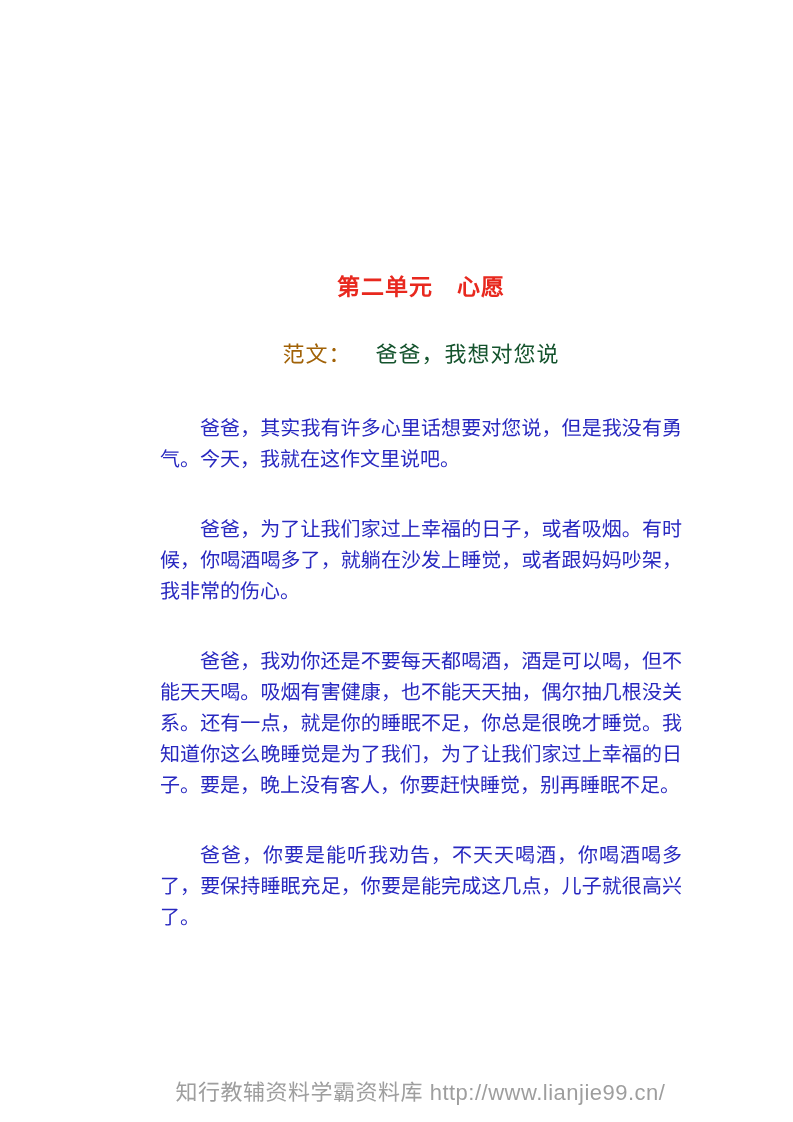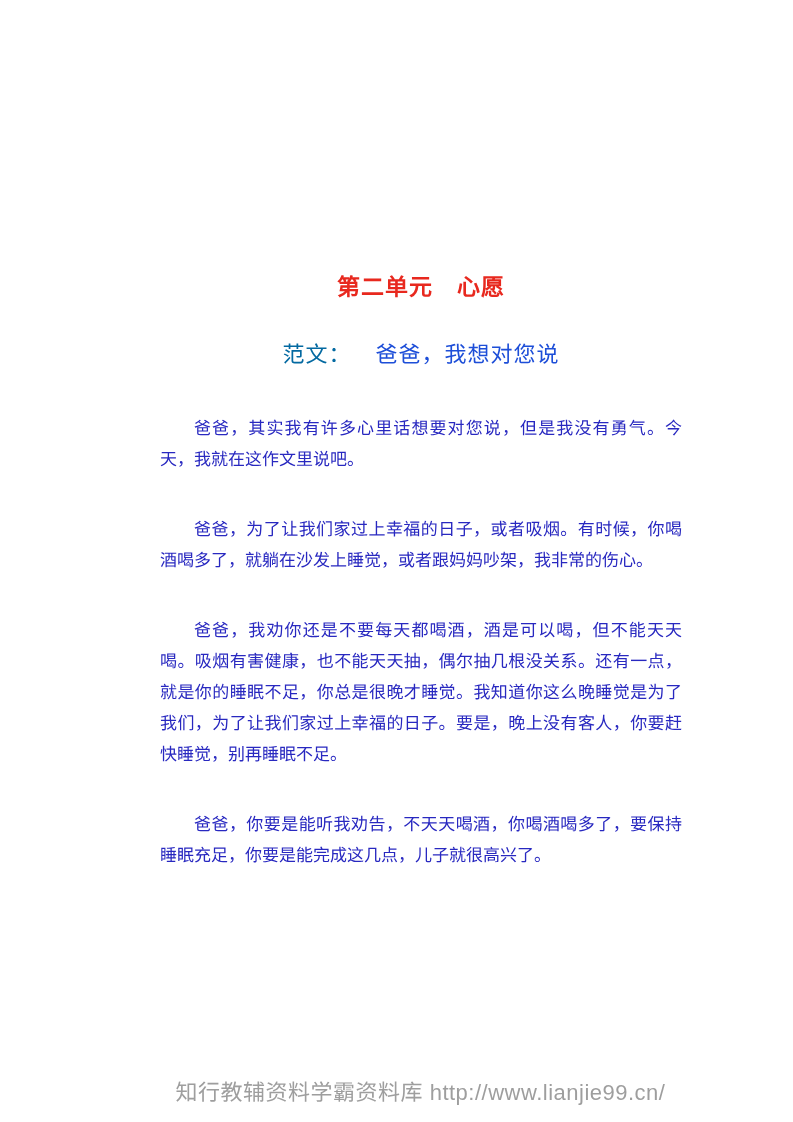--- a/index.html
+++ b/index.html
@@ -30,26 +30,26 @@
   }
 
   .essay-subtitle {
     text-align: center;
     font-size: 22px;
     font-weight: normal;
     line-height: 26px;
     margin-bottom: 21px;
     letter-spacing: 1px;
   }
-  .subtitle-label { color: #0369a1; }
-  .essay-title   { color: #1d4ed8; }
+  .subtitle-label { color: #a16207; }
+  .essay-title   { color: #14532d; }
 
   .para {
     color: #2828c0;
-    font-size: 17px;
+    font-size: 20px;
     line-height: 31px;
     text-align: justify;
     text-indent: 2em;
     margin-bottom: 15px;
     word-break: break-all;
   }
 
   .footer {
     position: absolute;
     left: 0;

